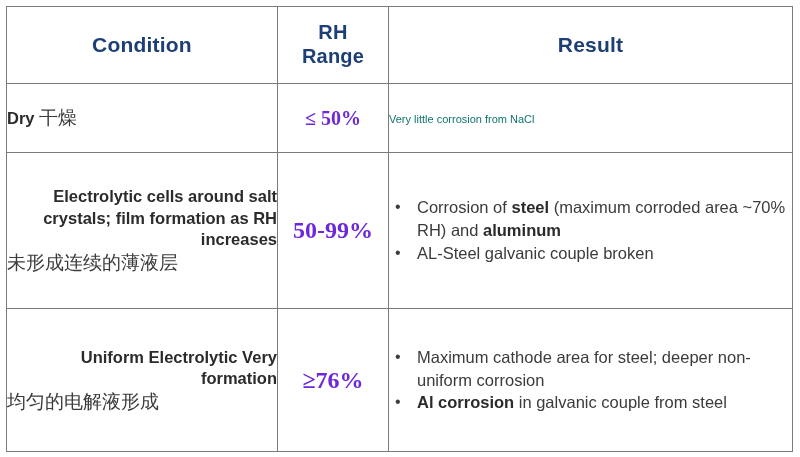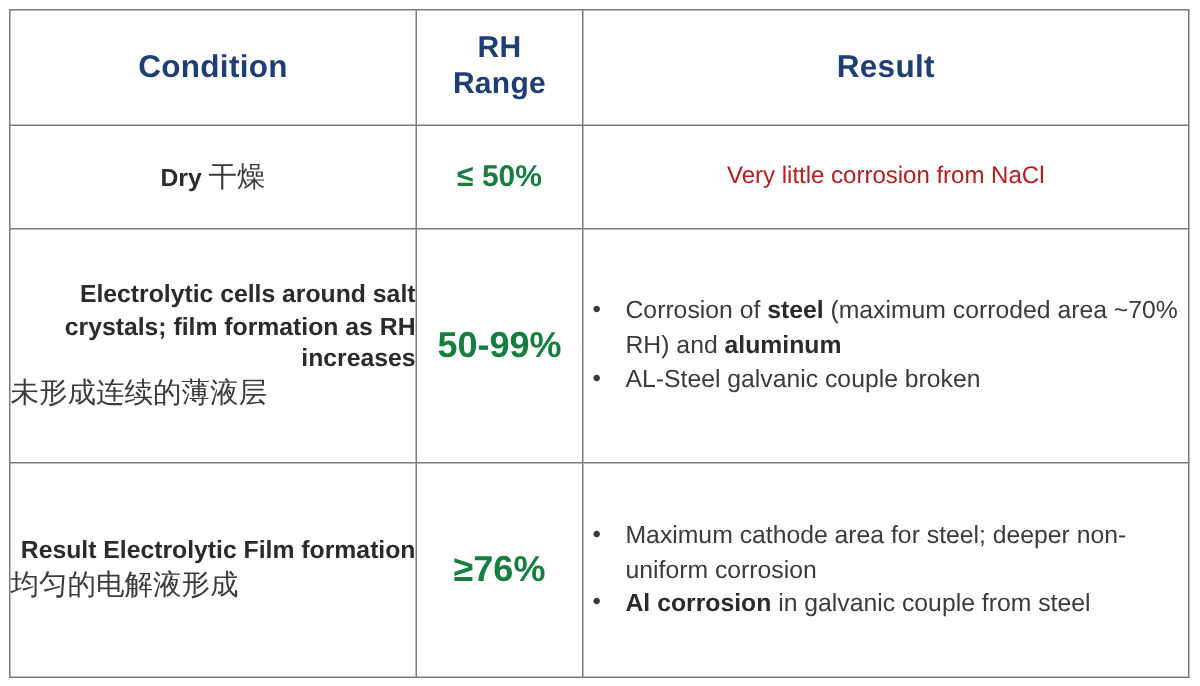--- a/index.html
+++ b/index.html
@@ -48,32 +48,33 @@
     font-weight: bold;
     text-align: center;
     height: 76px;
     font-size: 21px;
     line-height: 1.18;
     letter-spacing: 0.2px;
   }
   thead th.th-rh { font-size: 20px; }
 
   
-  tbody tr.row-dry td      { height: 68px; text-align: center; }
+  tbody tr.row-dry td      { height: 68px; }
   tbody tr.row-mid td      { height: 155px; }
   tbody tr.row-uniform td  { height: 142px; }
 
   td.cell-condition {
     padding: 6px 10px 6px 12px;
     text-align: left;
   }
   td.cell-rh {
     text-align: center;
     font-weight: bold;
-    color: #15803d;
+    color: #6d28d9;
+    font-family: Liberation Serif, serif;
   }
   td.cell-result {
     padding: 6px 8px 6px 10px;
     text-align: left;
   }
 
   .cond-en {
     display: block;
     font-weight: bold;
     font-size: 16.5px;
@@ -97,22 +98,22 @@
     font-weight: normal;
     font-size: 19px;
     font-family: "DejaVu Sans", "Liberation Sans", sans-serif;
     color: #3b3b3b;
   }
 
   .rh-value { font-size: 20px; }
   .rh-value.big { font-size: 24px; }
 
   .result-plain {
-    font-size: 16px;
-    color: #b91c1c;
+    font-size: 11px;
+    color: #0f766e;
     line-height: 1.35;
   }
   ul.bullets {
     margin: 0;
     padding: 0;
     list-style: none;
   }
   ul.bullets li {
     position: relative;
     padding-left: 28px;
@@ -175,21 +176,21 @@
         <td class="cell-result">
           <ul class="bullets">
               <li><span class="bullet-dot">•</span><span>Corrosion of </span><b>steel</b><span> (maximum corroded area ~70% RH) and </span><b>aluminum</b></li>
               <li><span class="bullet-dot">•</span><span>AL-Steel galvanic couple broken</span></li>
             </ul>
         </td>
       </tr>
 
       <tr class="row-uniform">
         <td class="cell-condition">
-          <span class="cond-en">Result Electrolytic Film formation</span>
+          <span class="cond-en">Uniform Electrolytic Very formation</span>
           <span class="cond-zh">均匀的电解液形成</span>
         </td>
         <td class="cell-rh">
           <span class="rh-value big">≥76%</span>
         </td>
         <td class="cell-result">
           <ul class="bullets">
               <li><span class="bullet-dot">•</span><span>Maximum cathode area for steel; deeper non-uniform corrosion</span></li>
               <li><span class="bullet-dot">•</span><b>Al corrosion</b><span> in galvanic couple from steel</span></li>
             </ul>

